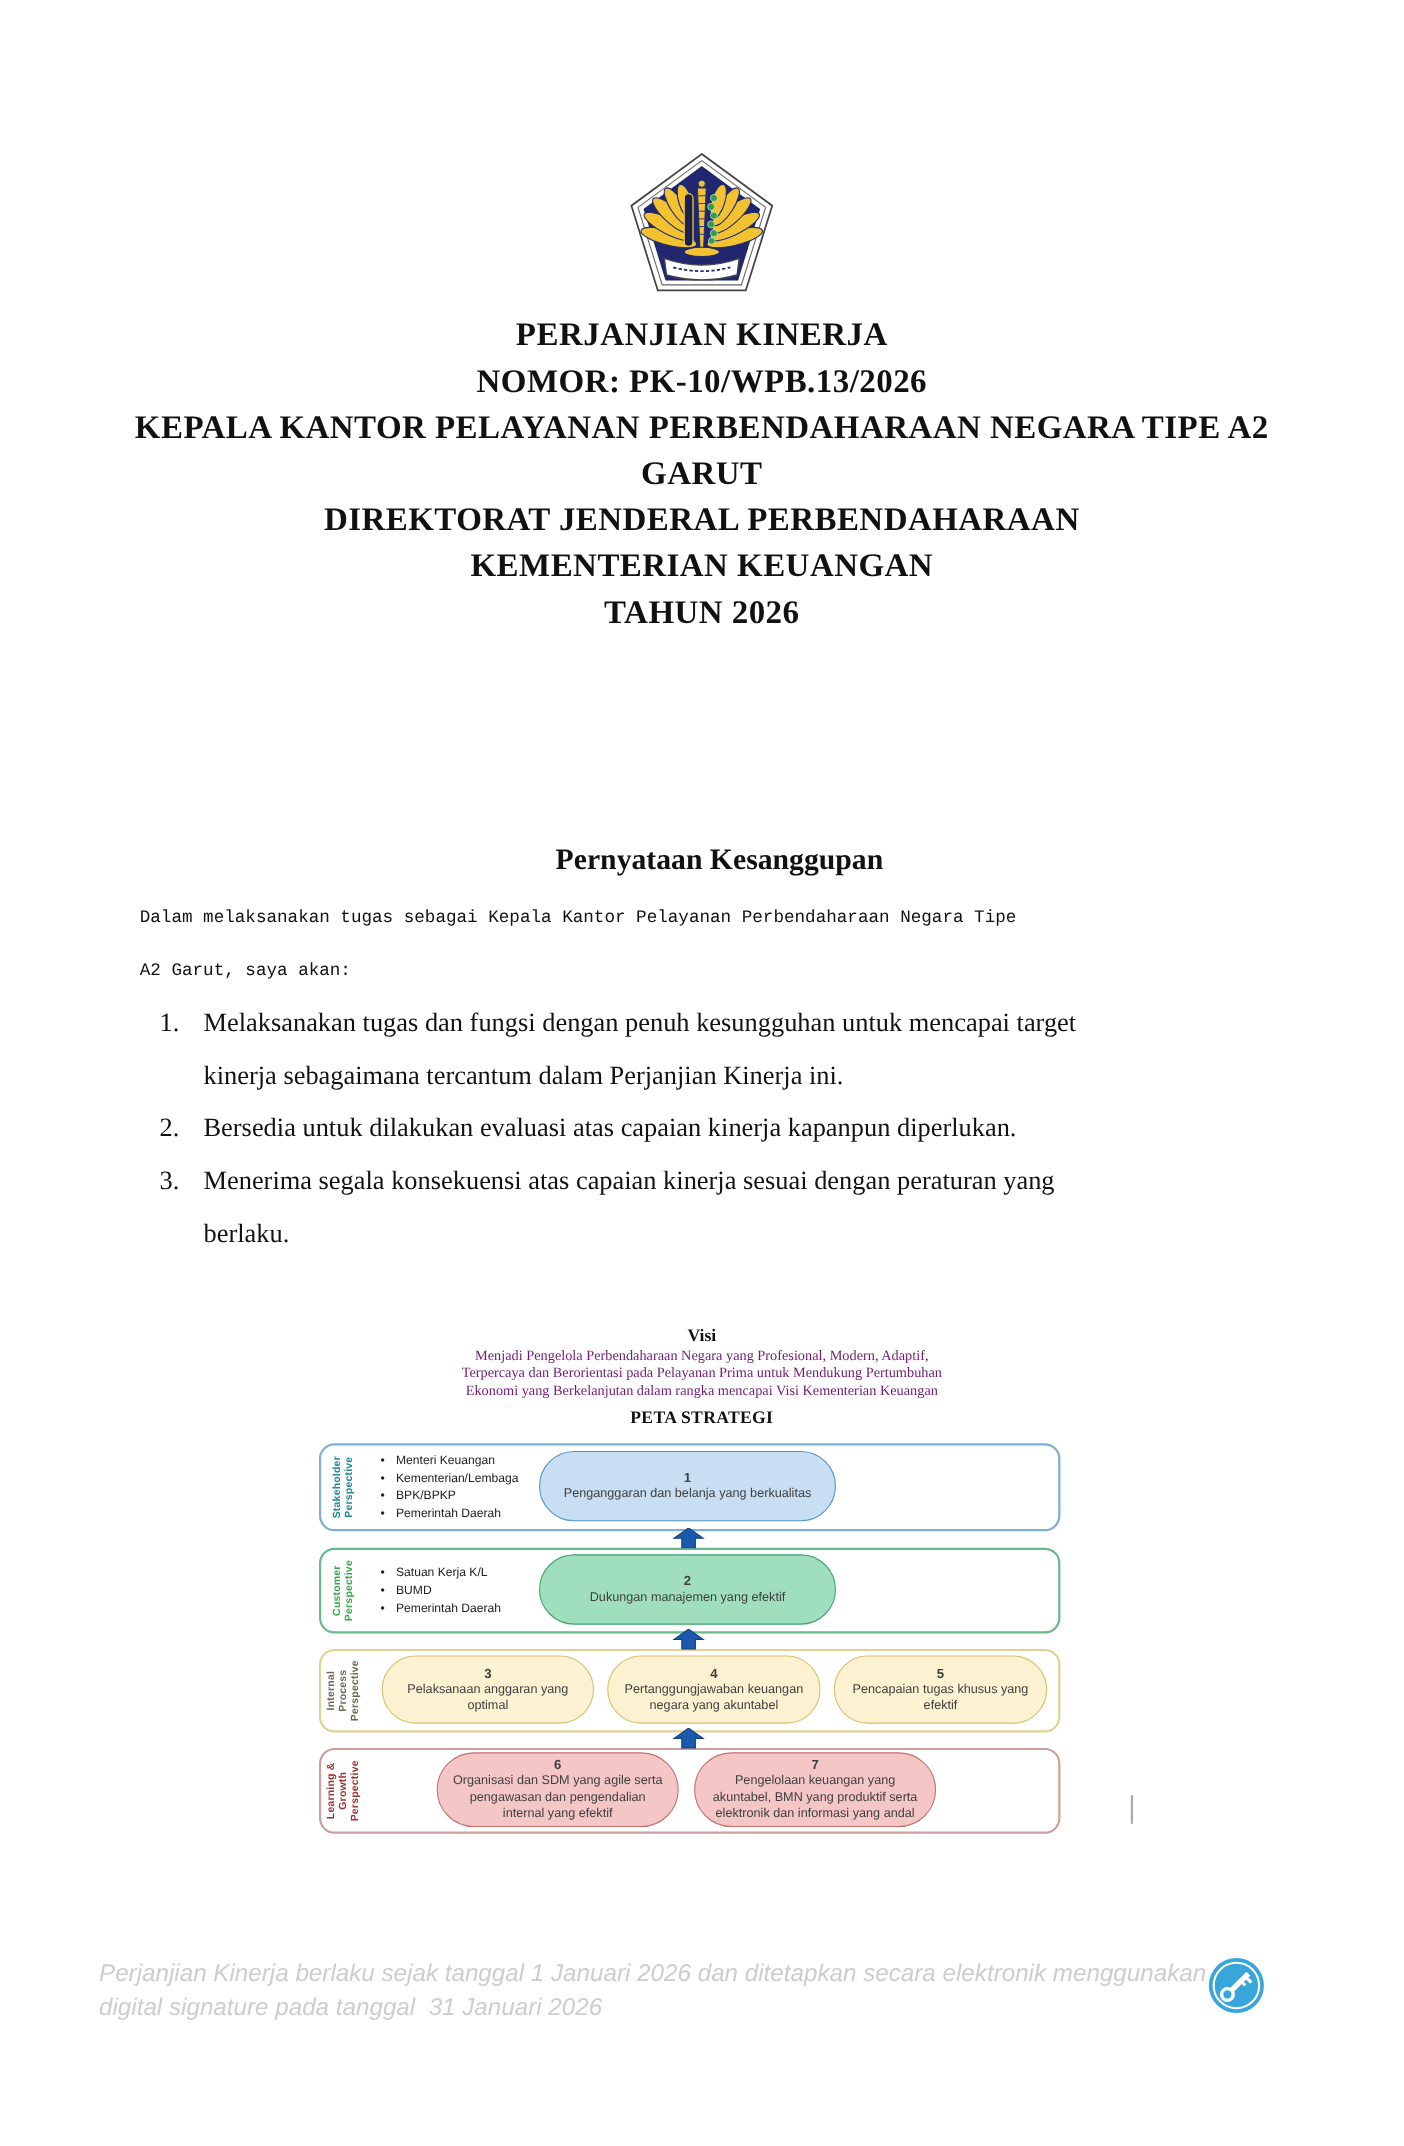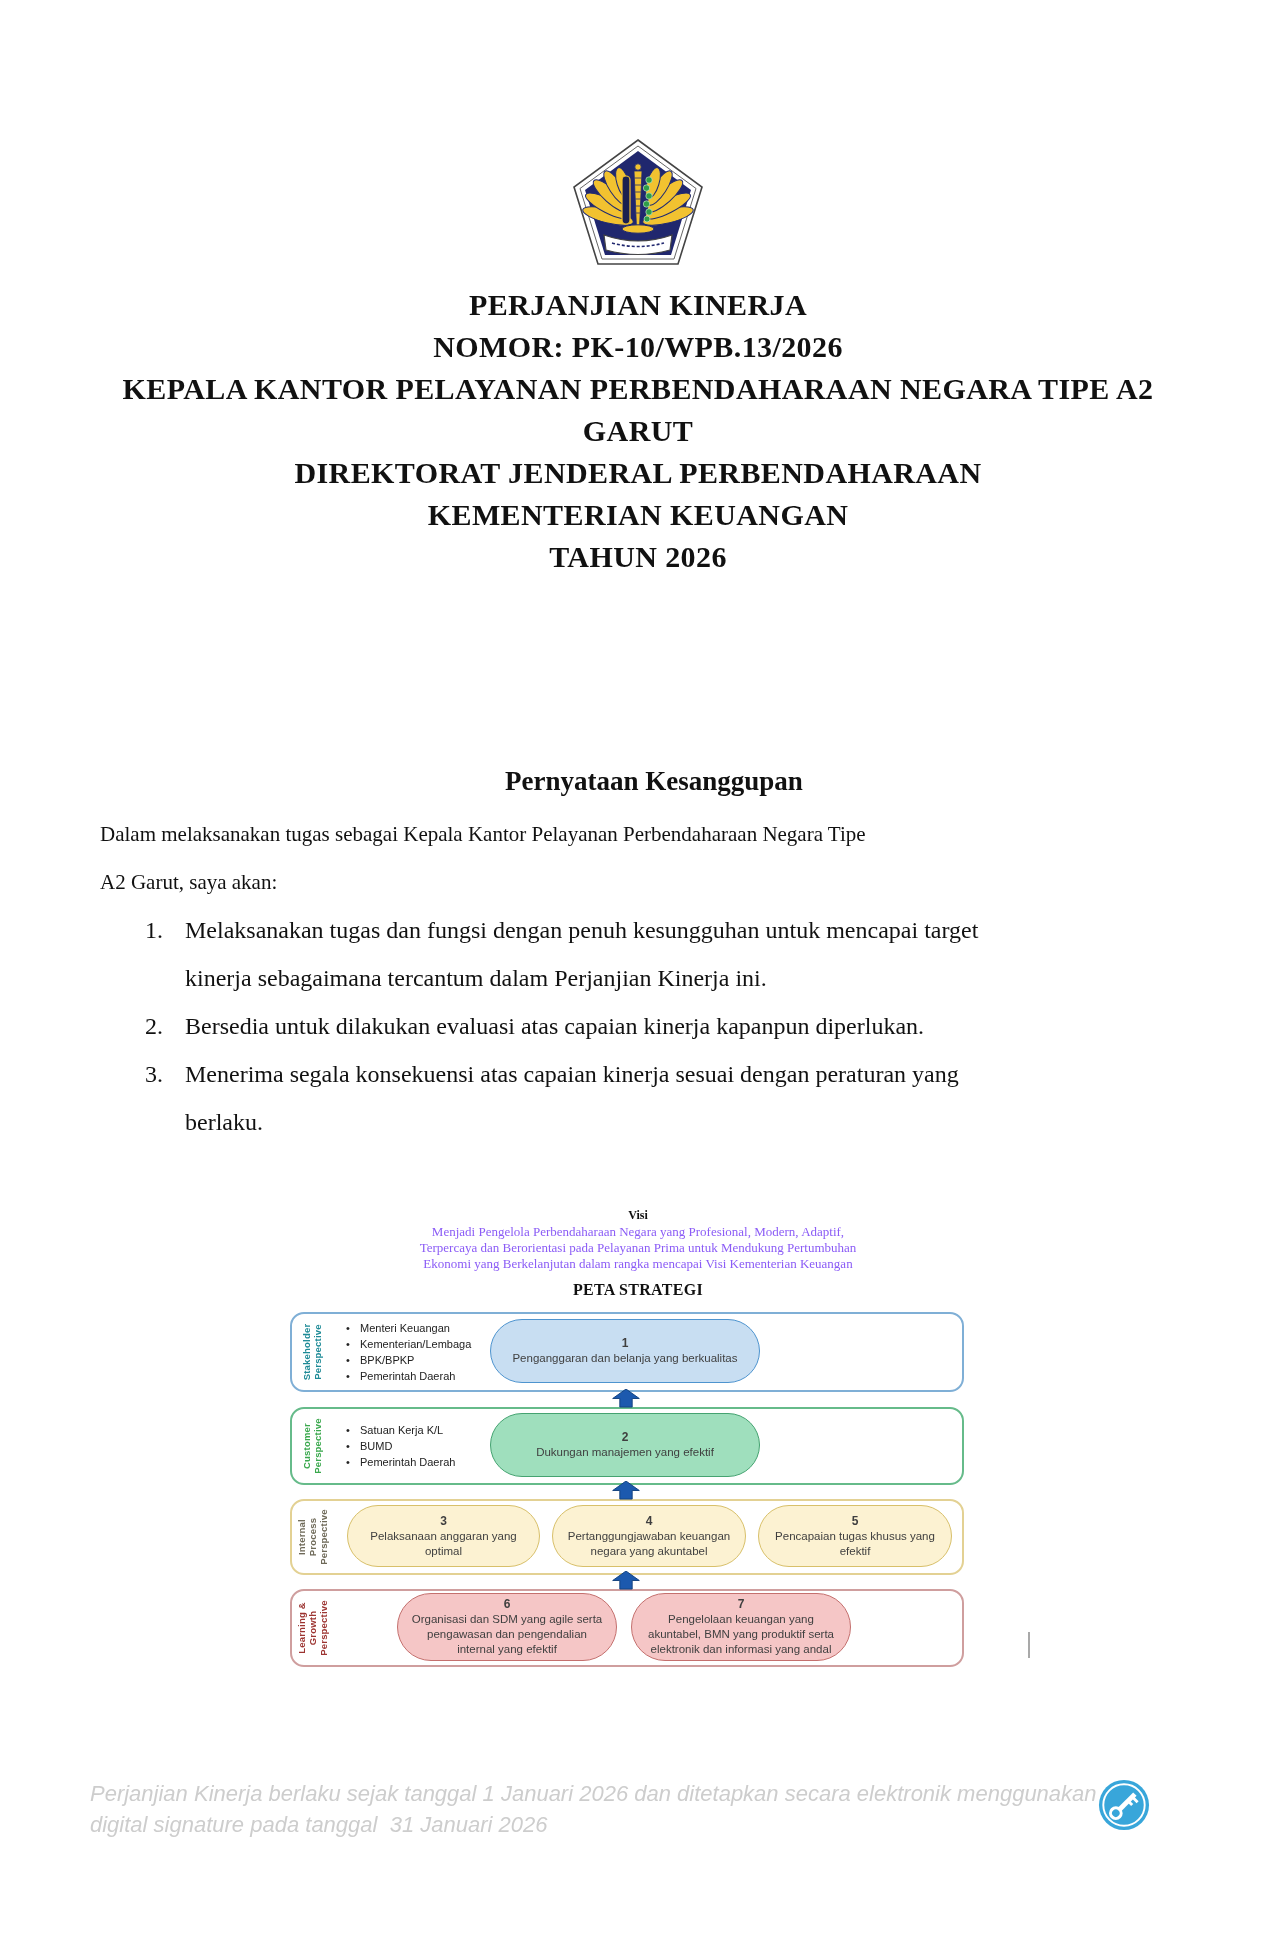--- a/index.html
+++ b/index.html
@@ -8,31 +8,31 @@
   .abs{position:absolute;}
 
   
   #logo{left:572px;top:138px;width:132px;height:128px;}
   #title-block{left:0;top:284px;width:1276px;text-align:center;}
   .title-line{font-weight:bold;font-size:30px;line-height:42px;letter-spacing:.4px;}
 
   
   #statement-heading{left:0;top:764px;width:1276px;text-align:center;
                      font-weight:bold;font-size:27px;line-height:34px;padding-left:16px;}
-  #intro{left:100px;top:810px;width:1050px;font-size:21px;}
+  #intro{left:127px;top:810px;width:1050px;font-size:16px;font-family:Liberation Mono, monospace;}
   .body-line{display:block;line-height:48px;white-space:pre;}
   #list{left:145px;top:906px;width:1020px;font-size:24px;}
   .li-row{position:relative;padding-left:40px;}
   .li-num{position:absolute;left:0;top:0;line-height:48px;}
 
   
   #visi-block{left:0;top:1206px;width:1276px;text-align:center;
               font-family:"Liberation Serif","DejaVu Serif",serif;}
-  #visi-title{font-weight:bold;font-size:12px;line-height:18px;}
-  .visi-line{font-size:13px;line-height:16px;color:#8b5cf6;}
+  #visi-title{font-weight:bold;font-size:16px;line-height:18px;}
+  .visi-line{font-size:13px;line-height:16px;color:#701a75;}
   #peta-title{font-weight:bold;font-size:16px;line-height:20px;margin-top:8px;letter-spacing:.3px;}
 
   #map{left:290px;top:1312px;width:672px;height:352px;font-family:"Liberation Sans","DejaVu Sans",sans-serif;}
   .band{position:absolute;left:0;width:670px;background:#fff;border-radius:14px;border:2px solid;}
   #band-stakeholder{top:0;height:76px;border-color:#7fafd6;}
   #band-customer{top:95px;height:74px;border-color:#66bb8a;}
   #band-internal{top:187px;height:72px;border-color:#e3d193;}
   #band-learning{top:277px;height:74px;border-color:#cf9e9e;}
 
   .band-label{position:absolute;left:-12px;top:50%;width:64px;

